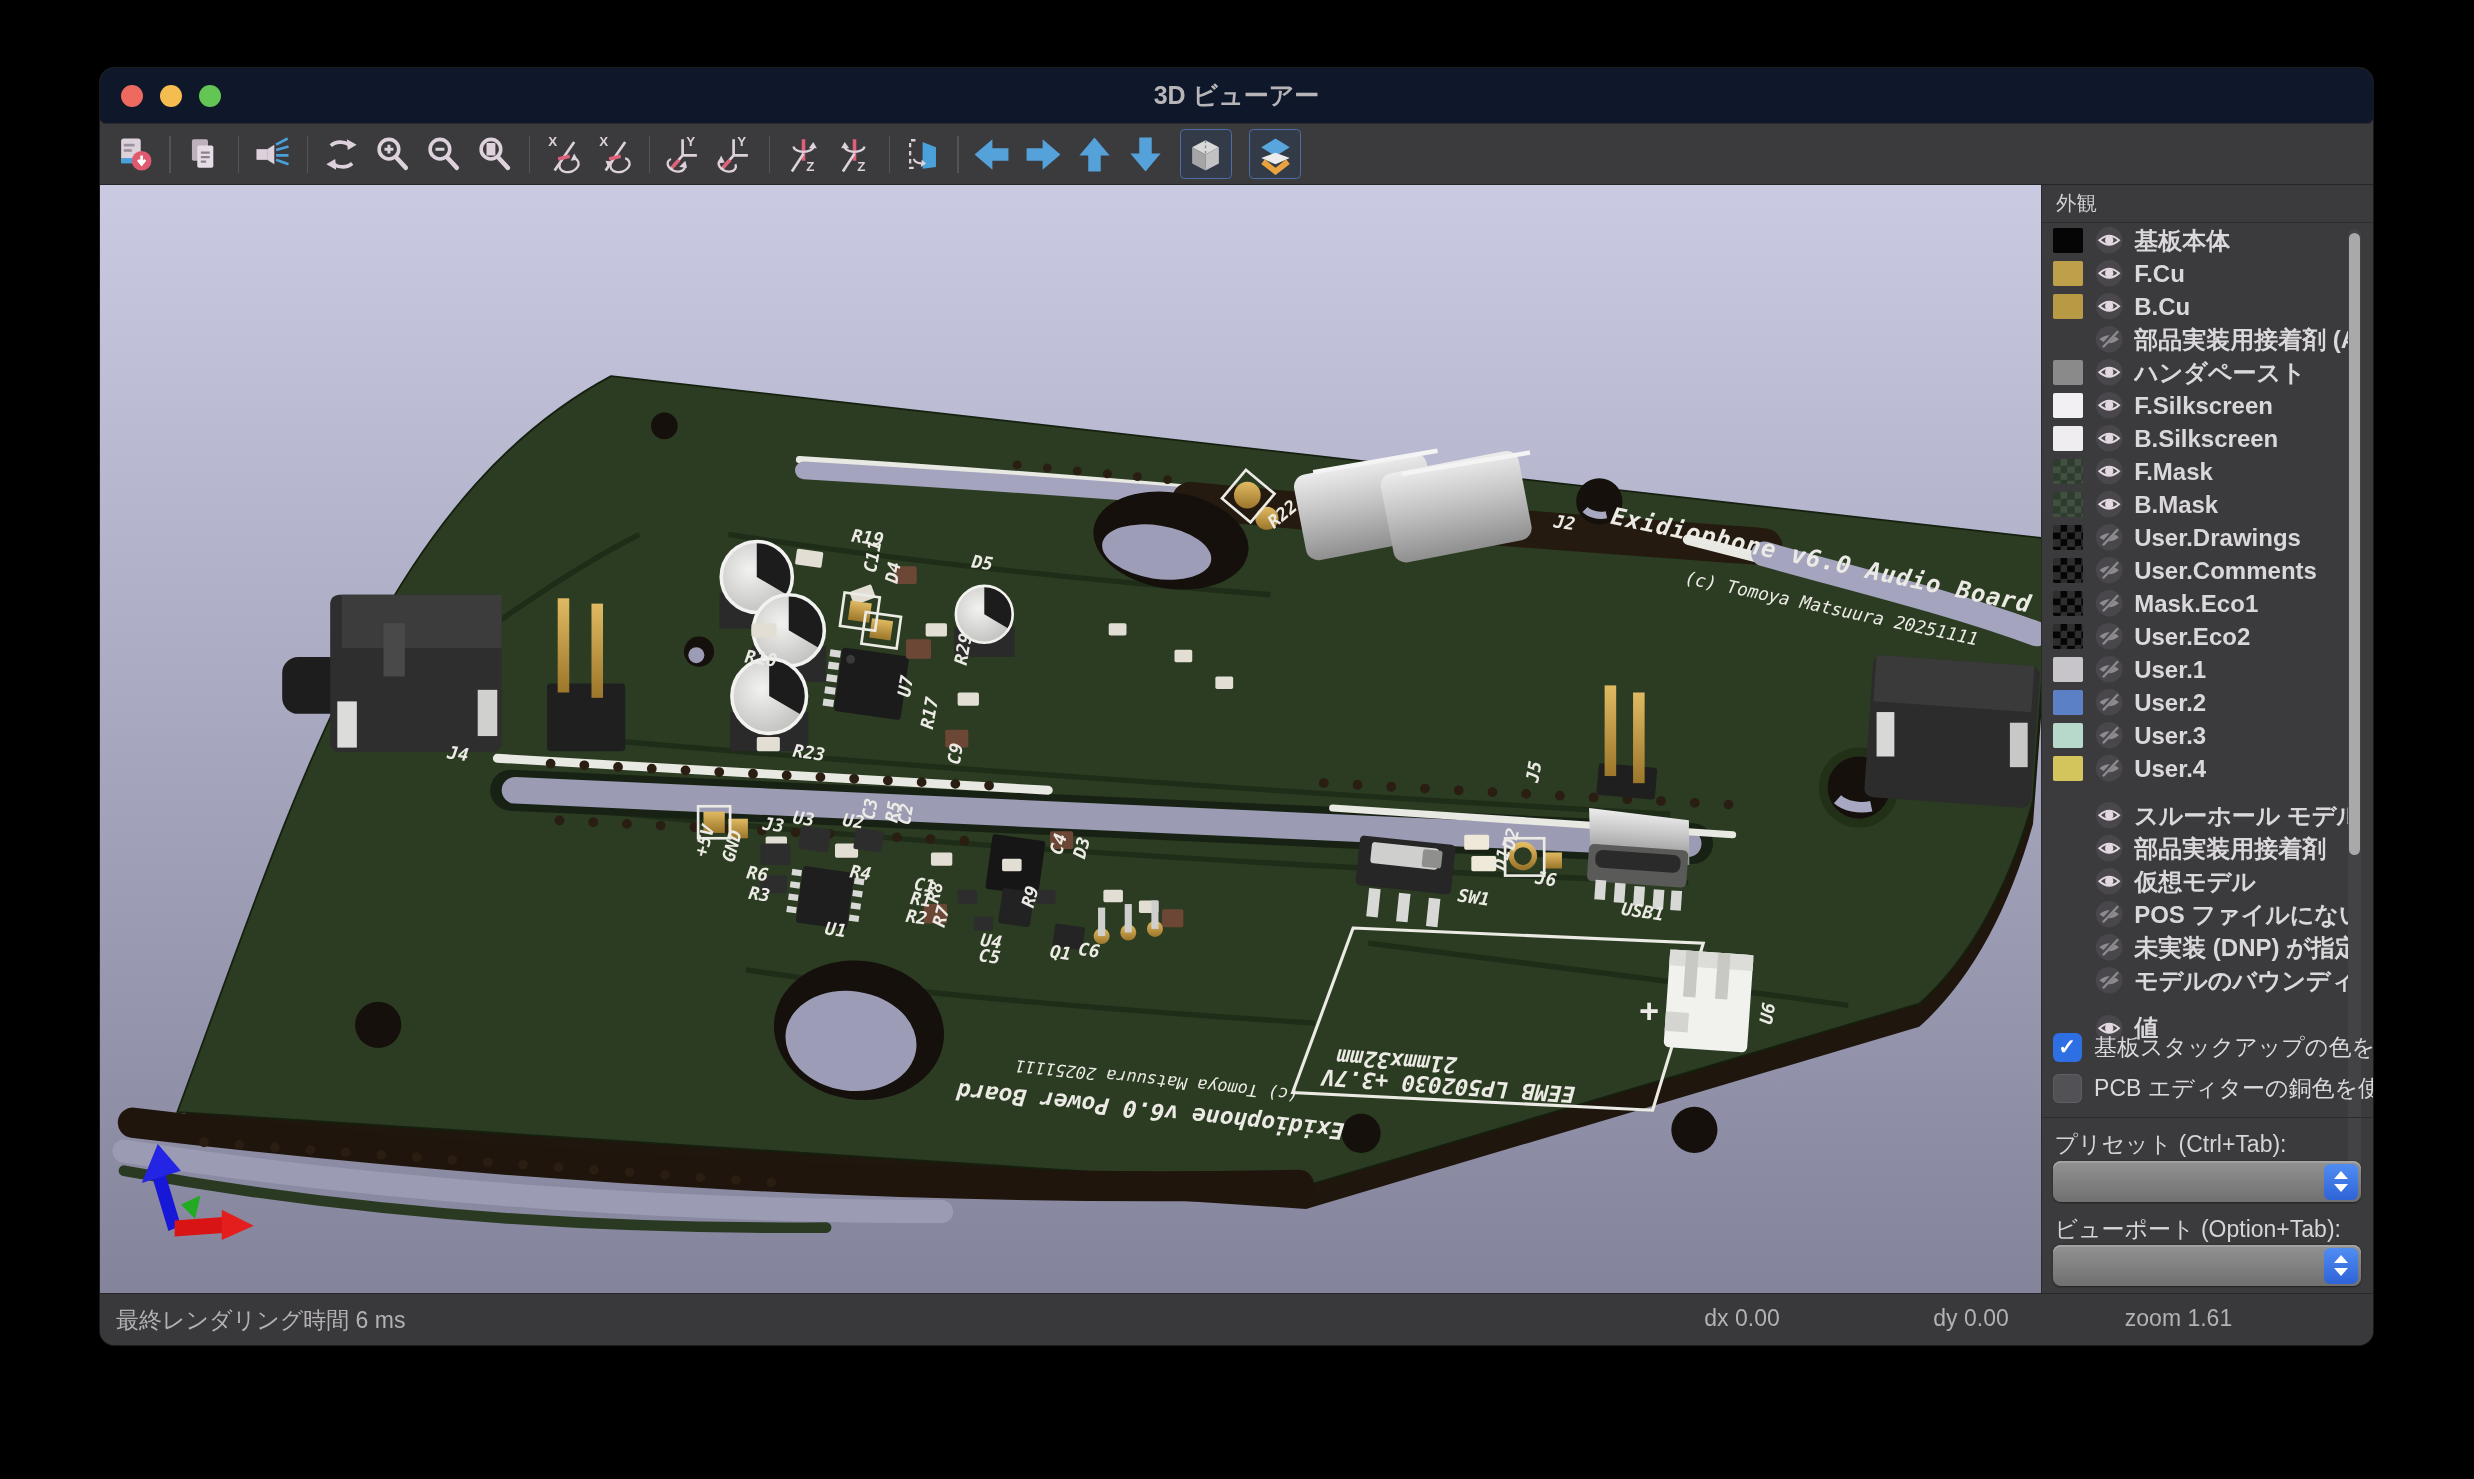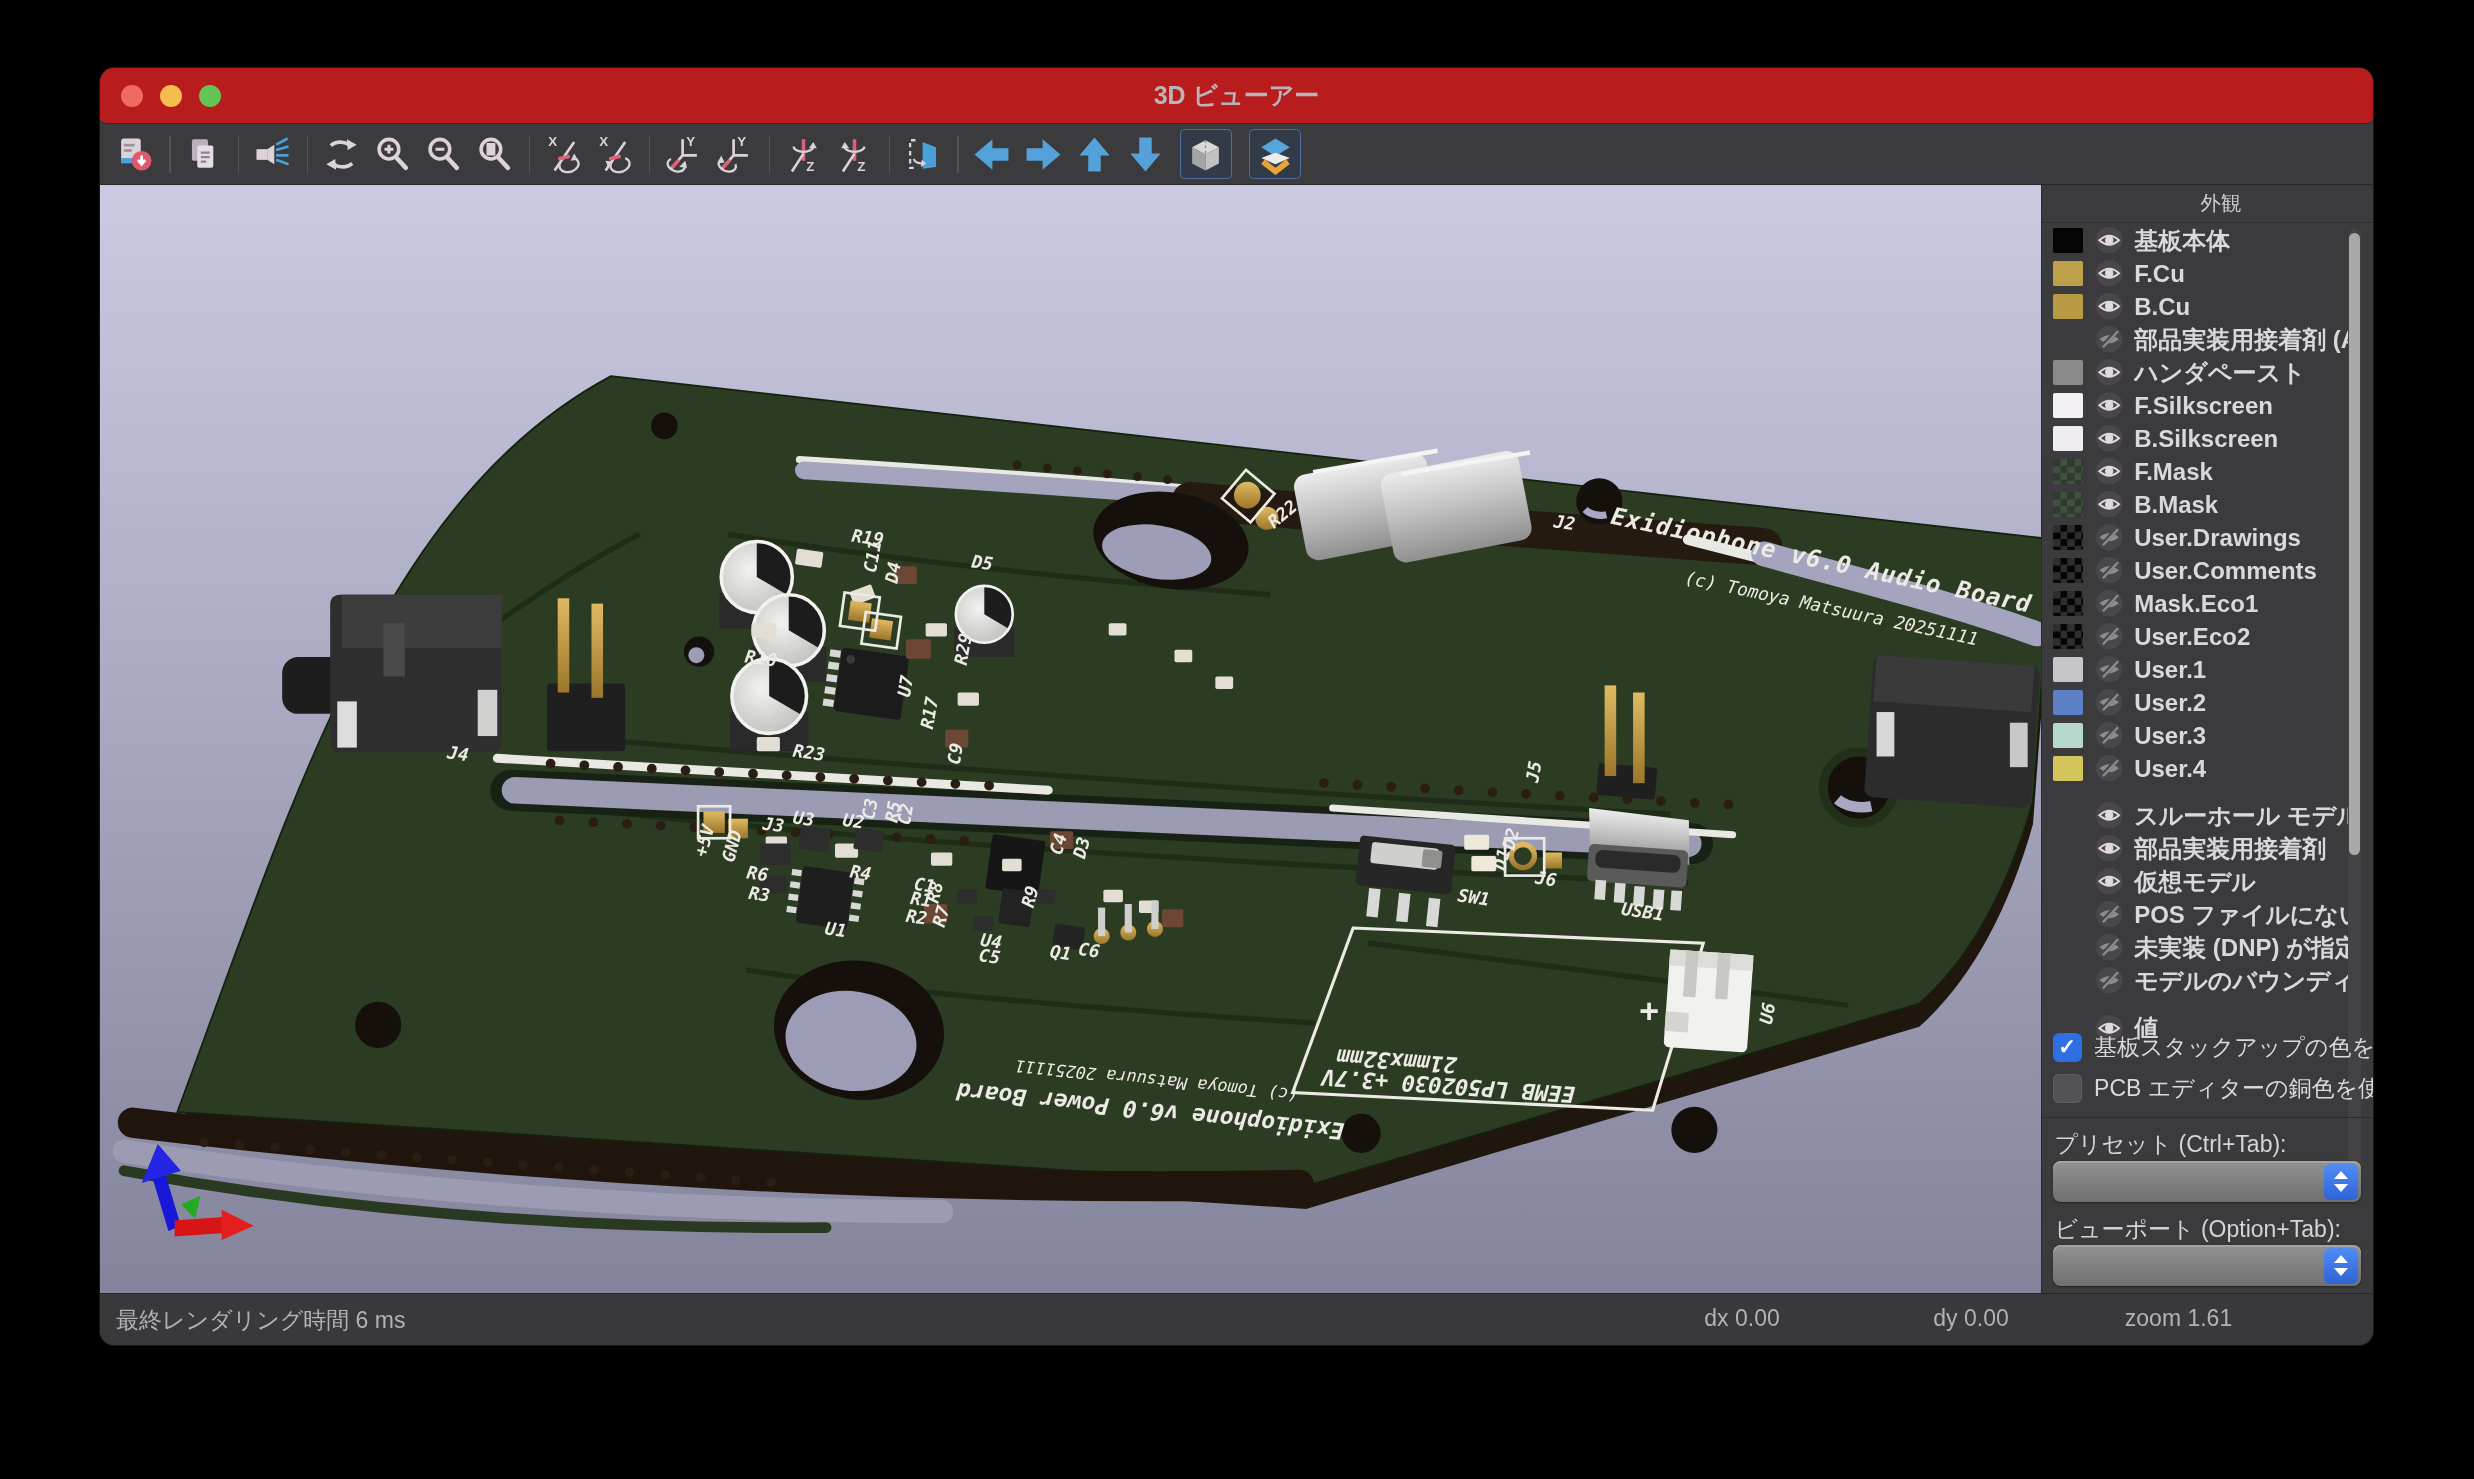--- a/index.html
+++ b/index.html
@@ -1,39 +1,39 @@
 <!DOCTYPE html>
 <html style="font-size:14.2px"><head>
 <meta charset="utf-8">
 <style>
   html,body{margin:0;padding:0;background:#000;width:2475px;height:1479px;overflow:hidden;
     font-family:"Liberation Sans",sans-serif;-webkit-font-smoothing:antialiased;}
   .screen{position:relative;width:2475px;height:1479px;background:#000;}
   .win{position:absolute;left:100px;top:68px;width:2273px;height:1277px;background:#3b3a3c;
     border-radius:14.2px;overflow:hidden;box-shadow:0 0 0 0.9px #1c1c1c;}
   
-  .titlebar{position:relative;height:55px;background:#b91c1c;border-bottom:0.9px solid #2a292b;border-radius:6px;}
+  .titlebar{position:relative;height:55px;background:#0f172a;border-bottom:0.9px solid #2a292b;border-radius:6px;}
   .lights{position:absolute;left:21.3px;top:17px;display:flex;gap:17px;}
   .light{width:22px;height:22px;border-radius:50%;}
   .title{position:absolute;left:0;right:0;top:0;height:55px;line-height:55px;text-align:center;
     color:#b7b5b8;font-size:25px;font-weight:700;}
   
   .toolbar{position:relative;height:60px;background:#3b3a3c;border-bottom:0.9px solid #262527;
     display:flex;align-items:center;padding-left:12.4px;}
   .tbtn{width:44px;height:48px;display:flex;align-items:center;justify-content:center;flex:0 0 auto;margin-right:7.1px;}
   .tbtn.boxed{border:1.8px solid #4d6da3;border-radius:4.4px;background:#333b49;width:50px;margin-left:5.3px;margin-right:12.4px;}
   .tsep{width:1.8px;height:37px;background:#555358;margin:0 10.7px 0 5.3px;flex:0 0 auto;}
   
   .content{position:relative;display:flex;height:1111px;}
   .viewport{position:relative;width:1941px;height:1111px;flex:0 0 auto;}
   
   .panel{position:relative;width:332px;height:1111px;background:#3b3a3c;border-left:0.9px solid #2a292b;
     color:#d8d6d9;}
-  .panel-header{height:37px;line-height:37px;padding-left:27px;font-size:20.4px;color:#cfcdd0;
-    border-bottom:0.9px solid #2e2d2f;text-align:center;}
+  .panel-header{height:37px;line-height:37px;padding-left:14px;font-size:20.4px;color:#cfcdd0;
+    border-bottom:0.9px solid #2e2d2f;}
   .layer-list{position:absolute;left:0;top:39px;width:302px;height:985px;overflow:hidden;padding-left:10.7px;}
   .lrow{display:flex;align-items:center;height:33px;white-space:nowrap;font-weight:bold;}
   .lgap{height:14.2px;}
   .swatch{width:30px;height:25px;flex:0 0 auto;margin-right:12.4px;border-radius:1.8px;}
   .swatch.empty{background:transparent;}
   .eye{flex:0 0 auto;margin-right:10.7px;}
   .llabel{font-size:24px;color:#dad8db;overflow:hidden;}
   .scrollbar-track{position:absolute;left:306px;top:44px;width:13.3px;height:973px;background:#434245;border-radius:7.1px;}
   .scrollbar-thumb{position:absolute;left:0.9px;top:4.4px;width:11.6px;height:622px;background:#a9a9a9;border-radius:6.2px;}
   .chk-row{position:absolute;left:10.7px;display:flex;align-items:center;height:36px;white-space:nowrap;}

